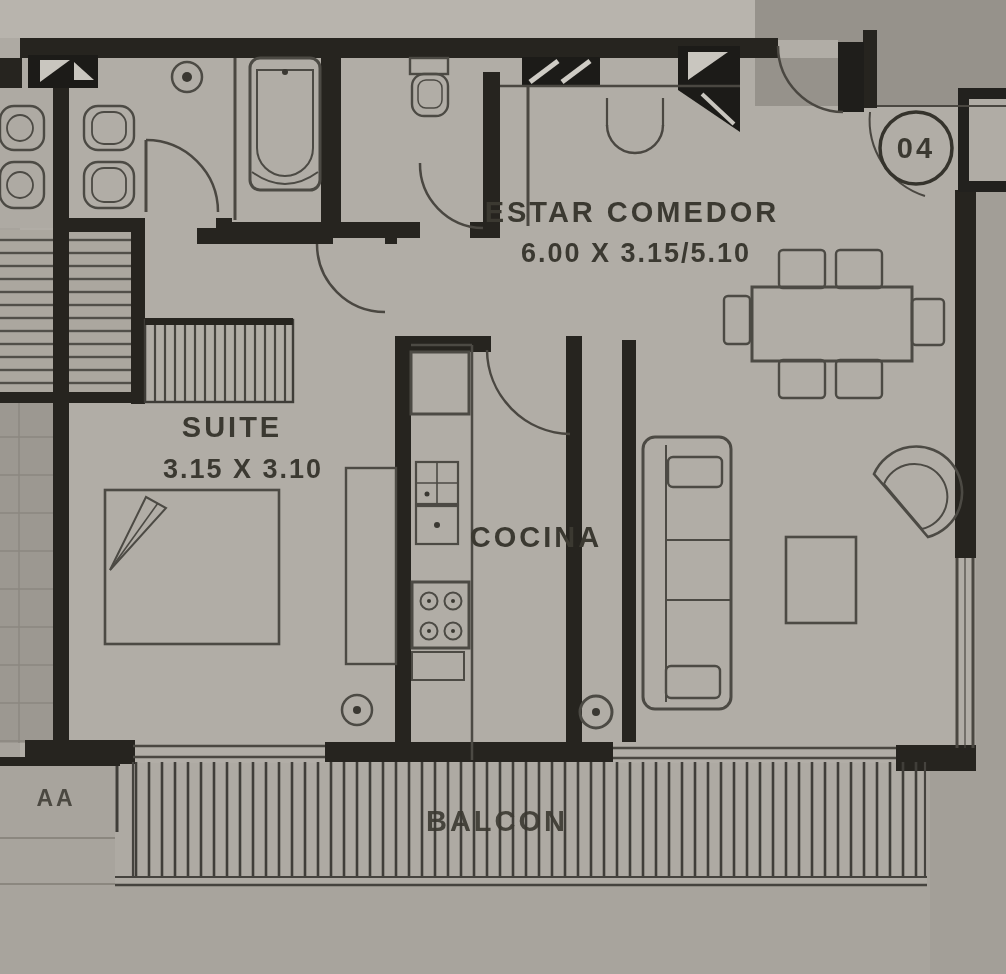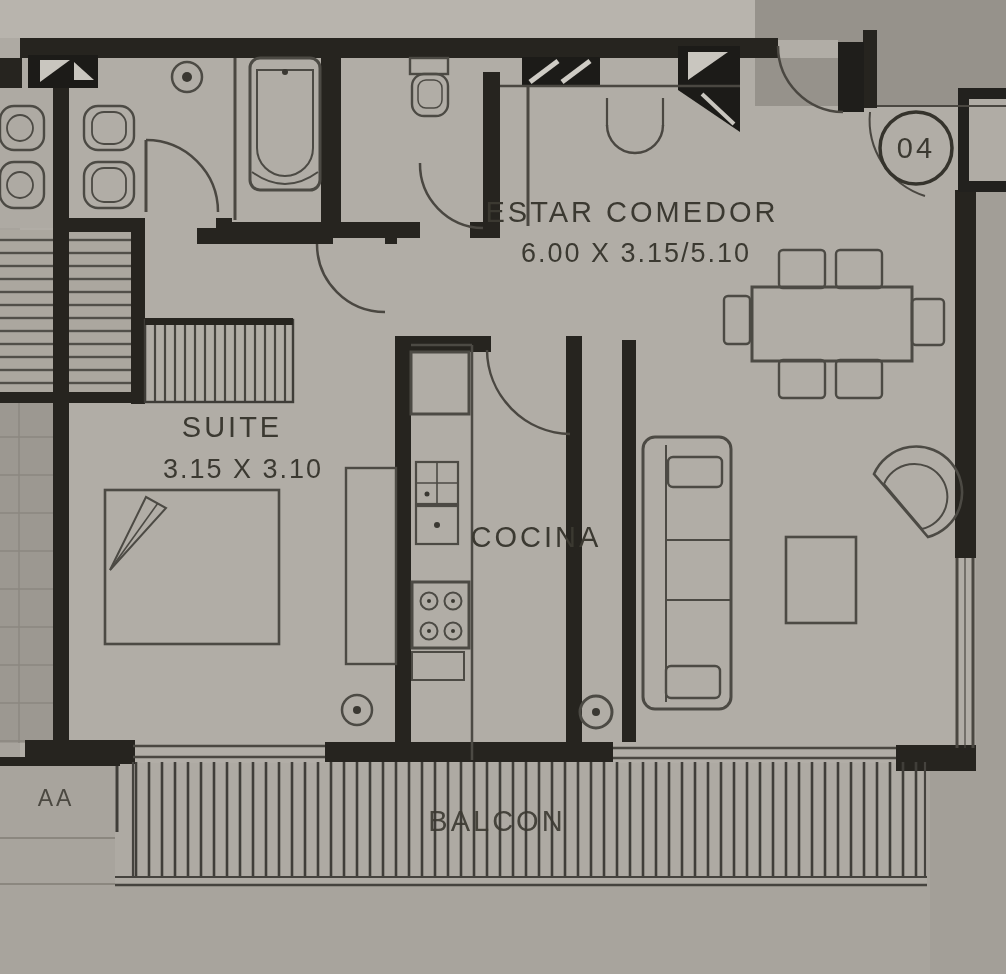--- a/index.html
+++ b/index.html
@@ -1,16 +1,16 @@
 <!DOCTYPE html>
 <html><head>
 <meta charset="utf-8">
 <style>
   html,body{margin:0;padding:0;background:#a8a49d;}
-  .stage{width:1006px;height:974px;position:relative;overflow:hidden;background:#a8a49d;}
+  .stage{width:1006px;height:974px;position:relative;overflow:hidden;background:#a8a49d;font-weight:bold;}
   svg{display:block;}
   text{font-family:"Liberation Sans", sans-serif;fill:#3b3931;}
   .room-label{font-size:29px;letter-spacing:3px;}
   .room-dims{font-size:27px;letter-spacing:2px;}
   .wall{fill:#26241f;}
   .thin{stroke:#4a4741;fill:none;}
 </style>
 </head>
 <body>
 

